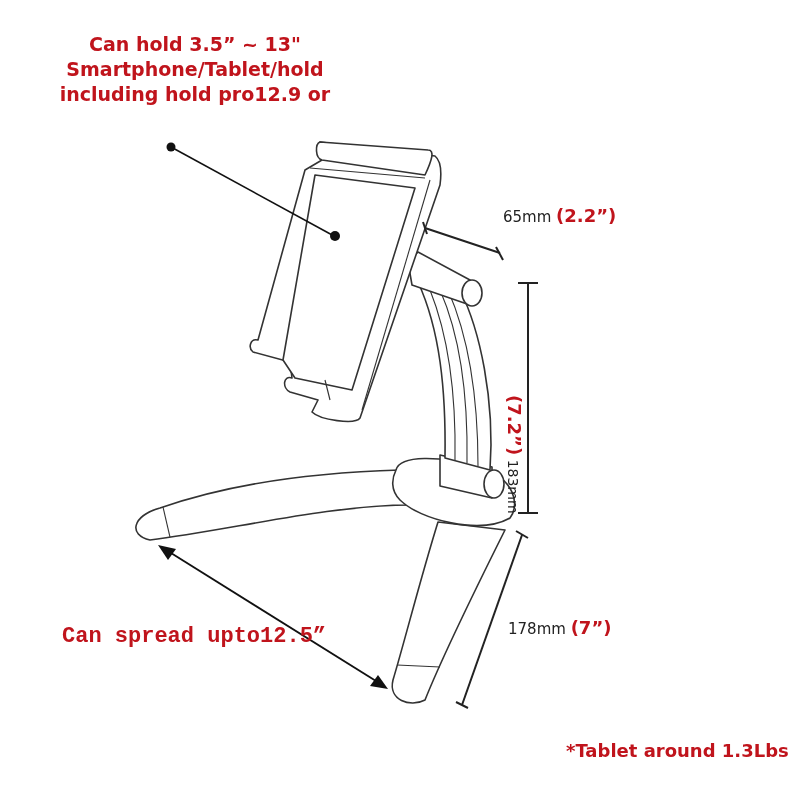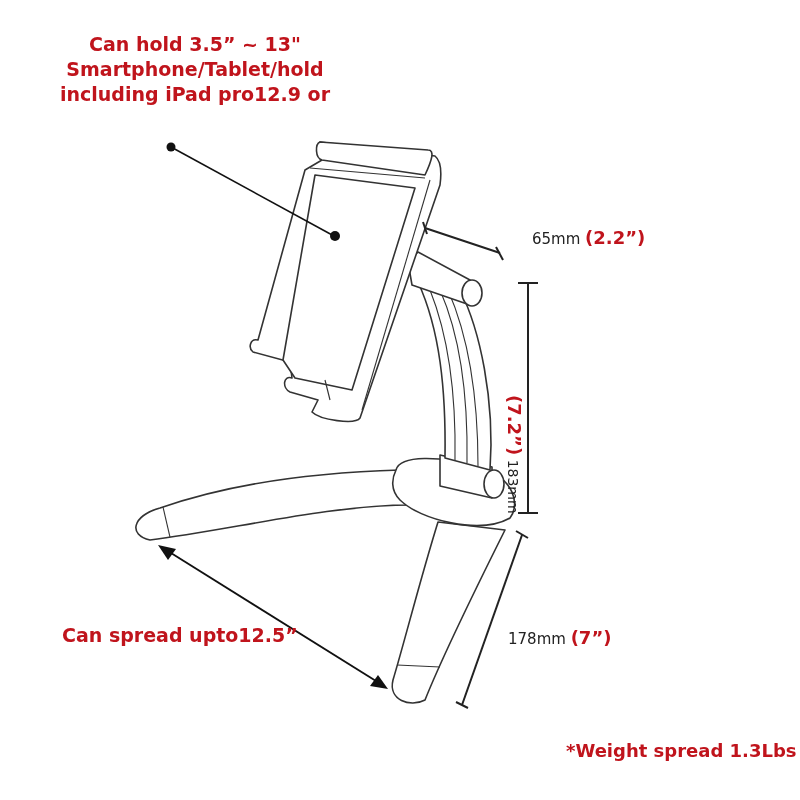--- a/index.html
+++ b/index.html
@@ -1,26 +1,26 @@
 <!DOCTYPE html>
 <html><head>
 <meta charset="utf-8">
 <style>
   html, body { margin:0; padding:0; background:#ffffff; }
   body { width:800px; height:800px; position:relative; overflow:hidden; font-family:"DejaVu Sans", sans-serif; }
   .red { color:#c0141c; font-weight:bold; }
   .blk { color:#222222; }
   #title-block { position:absolute; left:45px; top:32px; width:300px; text-align:center; font-size:19px; line-height:25px; }
-  #dim-width { position:absolute; left:532px; top:205px; font-size:15px; white-space:nowrap;margin-top:22px; }
+  #dim-width { position:absolute; left:503px; top:205px; font-size:15px; white-space:nowrap; }
   #dim-width .red { font-size:18px; }
   #dim-height { position:absolute; left:525px; top:395px; font-size:14px; white-space:nowrap; transform:rotate(90deg); transform-origin:0 0; }
   #dim-height .red { font-size:18px; }
-  #dim-leg { position:absolute; left:508px; top:617px; font-size:15px; white-space:nowrap;margin-top:10px; }
+  #dim-leg { position:absolute; left:508px; top:617px; font-size:15px; white-space:nowrap; }
   #dim-leg .red { font-size:18px; }
-  #spread { position:absolute; left:62px; top:624px; font-size:19px; white-space:nowrap; }
+  #spread { position:absolute; left:62px; top:624px; font-size:22px; white-space:nowrap;font-family:Liberation Mono, monospace; }
   #weight { position:absolute; left:566px; top:740px; font-size:18px; white-space:nowrap; }
   svg { position:absolute; left:0; top:0; }
   .ln { fill:#fff; stroke:#333; stroke-width:1.6; stroke-linejoin:round; }
   .th { fill:none; stroke:#333; stroke-width:1.1; }
   .dim { fill:none; stroke:#222; stroke-width:2; }
 </style>
 </head>
 <body>
 
 <svg width="800" height="800" viewBox="0 0 800 800">
@@ -80,33 +80,33 @@
   <g>
     <line x1="163" y1="548" x2="384" y2="686" stroke="#111" stroke-width="1.8"></line>
     <polygon points="158,545 176,549 168,560" fill="#111"></polygon>
     <polygon points="388,689 370,686 378,675" fill="#111"></polygon>
   </g>
 </svg>
 
 <div id="title-block" class="red">
   <div>Can hold 3.5” ~ 13"</div>
   <div>Smartphone/Tablet/hold</div>
-  <div>including iPad pro12.9 or</div>
+  <div>including hold pro12.9 or</div>
 </div>
 
 <div id="dim-width">
   <span class="blk">65mm</span>
   <span class="red">(2.2”)</span>
 </div>
 
 <div id="dim-height">
   <span class="red">(7.2”)</span>
   <span class="blk">183mm</span>
 </div>
 
 <div id="dim-leg">
   <span class="blk">178mm</span>
   <span class="red">(7”)</span>
 </div>
 
 <div id="spread" class="red">Can spread upto12.5”</div>
 
-<div id="weight" class="red">*Weight spread 1.3Lbs</div>
+<div id="weight" class="red">*Tablet around 1.3Lbs</div>
 
 </body></html>

